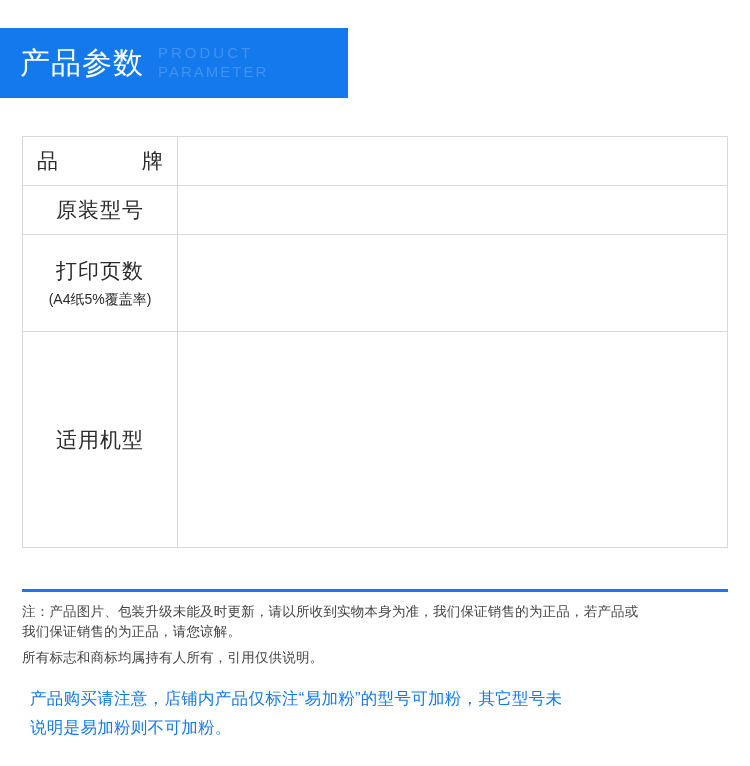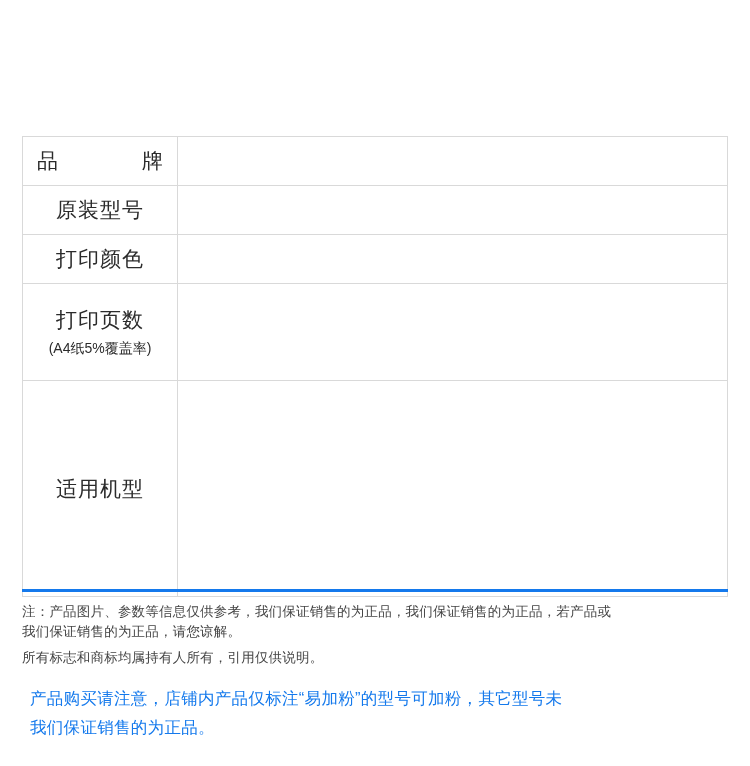--- a/index.html
+++ b/index.html
@@ -136,36 +136,39 @@
     font-size: 16.5px;
     line-height: 29px;
     letter-spacing: 0.3px;
   }
 </style>
 </head>
 <body>
 
 <div class="page">
 
+  <div class="banner">
+    <span class="banner-cn">产品参数</span>
+    <span class="banner-en">
+      <span>PRODUCT</span><br>
+      <span class="banner-en-2">PARAMETER</span>
+    </span>
+  </div>
 
   <div class="table-wrap">
     <table class="param">
       <tbody>
         <tr class="row-brand">
           <td class="label">
             <span class="label-spread">品　　牌</span>
           </td>
           <td class="value"></td>
         </tr>
         <tr class="row-model">
           <td class="label">原装型号</td>
-          <td class="value"></td>
-        </tr>
-        <tr class="row-color">
-          <td class="label">打印颜色</td>
           <td class="value"></td>
         </tr>
         <tr class="row-pages">
           <td class="label">
             <span>打印页数</span>
             <span class="sub-note">(A4纸5%覆盖率)</span>
           </td>
           <td class="value"></td>
         </tr>
         <tr class="row-machine">
@@ -173,24 +176,24 @@
           <td class="value"></td>
         </tr>
       </tbody>
     </table>
   </div>
 
   <div class="divider"></div>
 
   <div class="notes">
     <div class="note-block">
-      <div class="note-line">注：产品图片、参数等信息仅供参考，我们保证销售的为正品，我们保证销售的为正品，若产品或</div>
+      <div class="note-line">注：产品图片、包装升级未能及时更新，请以所收到实物本身为准，我们保证销售的为正品，若产品或</div>
       <div class="note-line">我们保证销售的为正品，请您谅解。</div>
     </div>
     <div class="note-line">所有标志和商标均属持有人所有，引用仅供说明。</div>
   </div>
 
   <div class="warn">
     <div>产品购买请注意，店铺内产品仅标注“易加粉”的型号可加粉，其它型号未</div>
-    <div>我们保证销售的为正品。</div>
+    <div>说明是易加粉则不可加粉。</div>
   </div>
 
 </div>
 
 </body></html>

